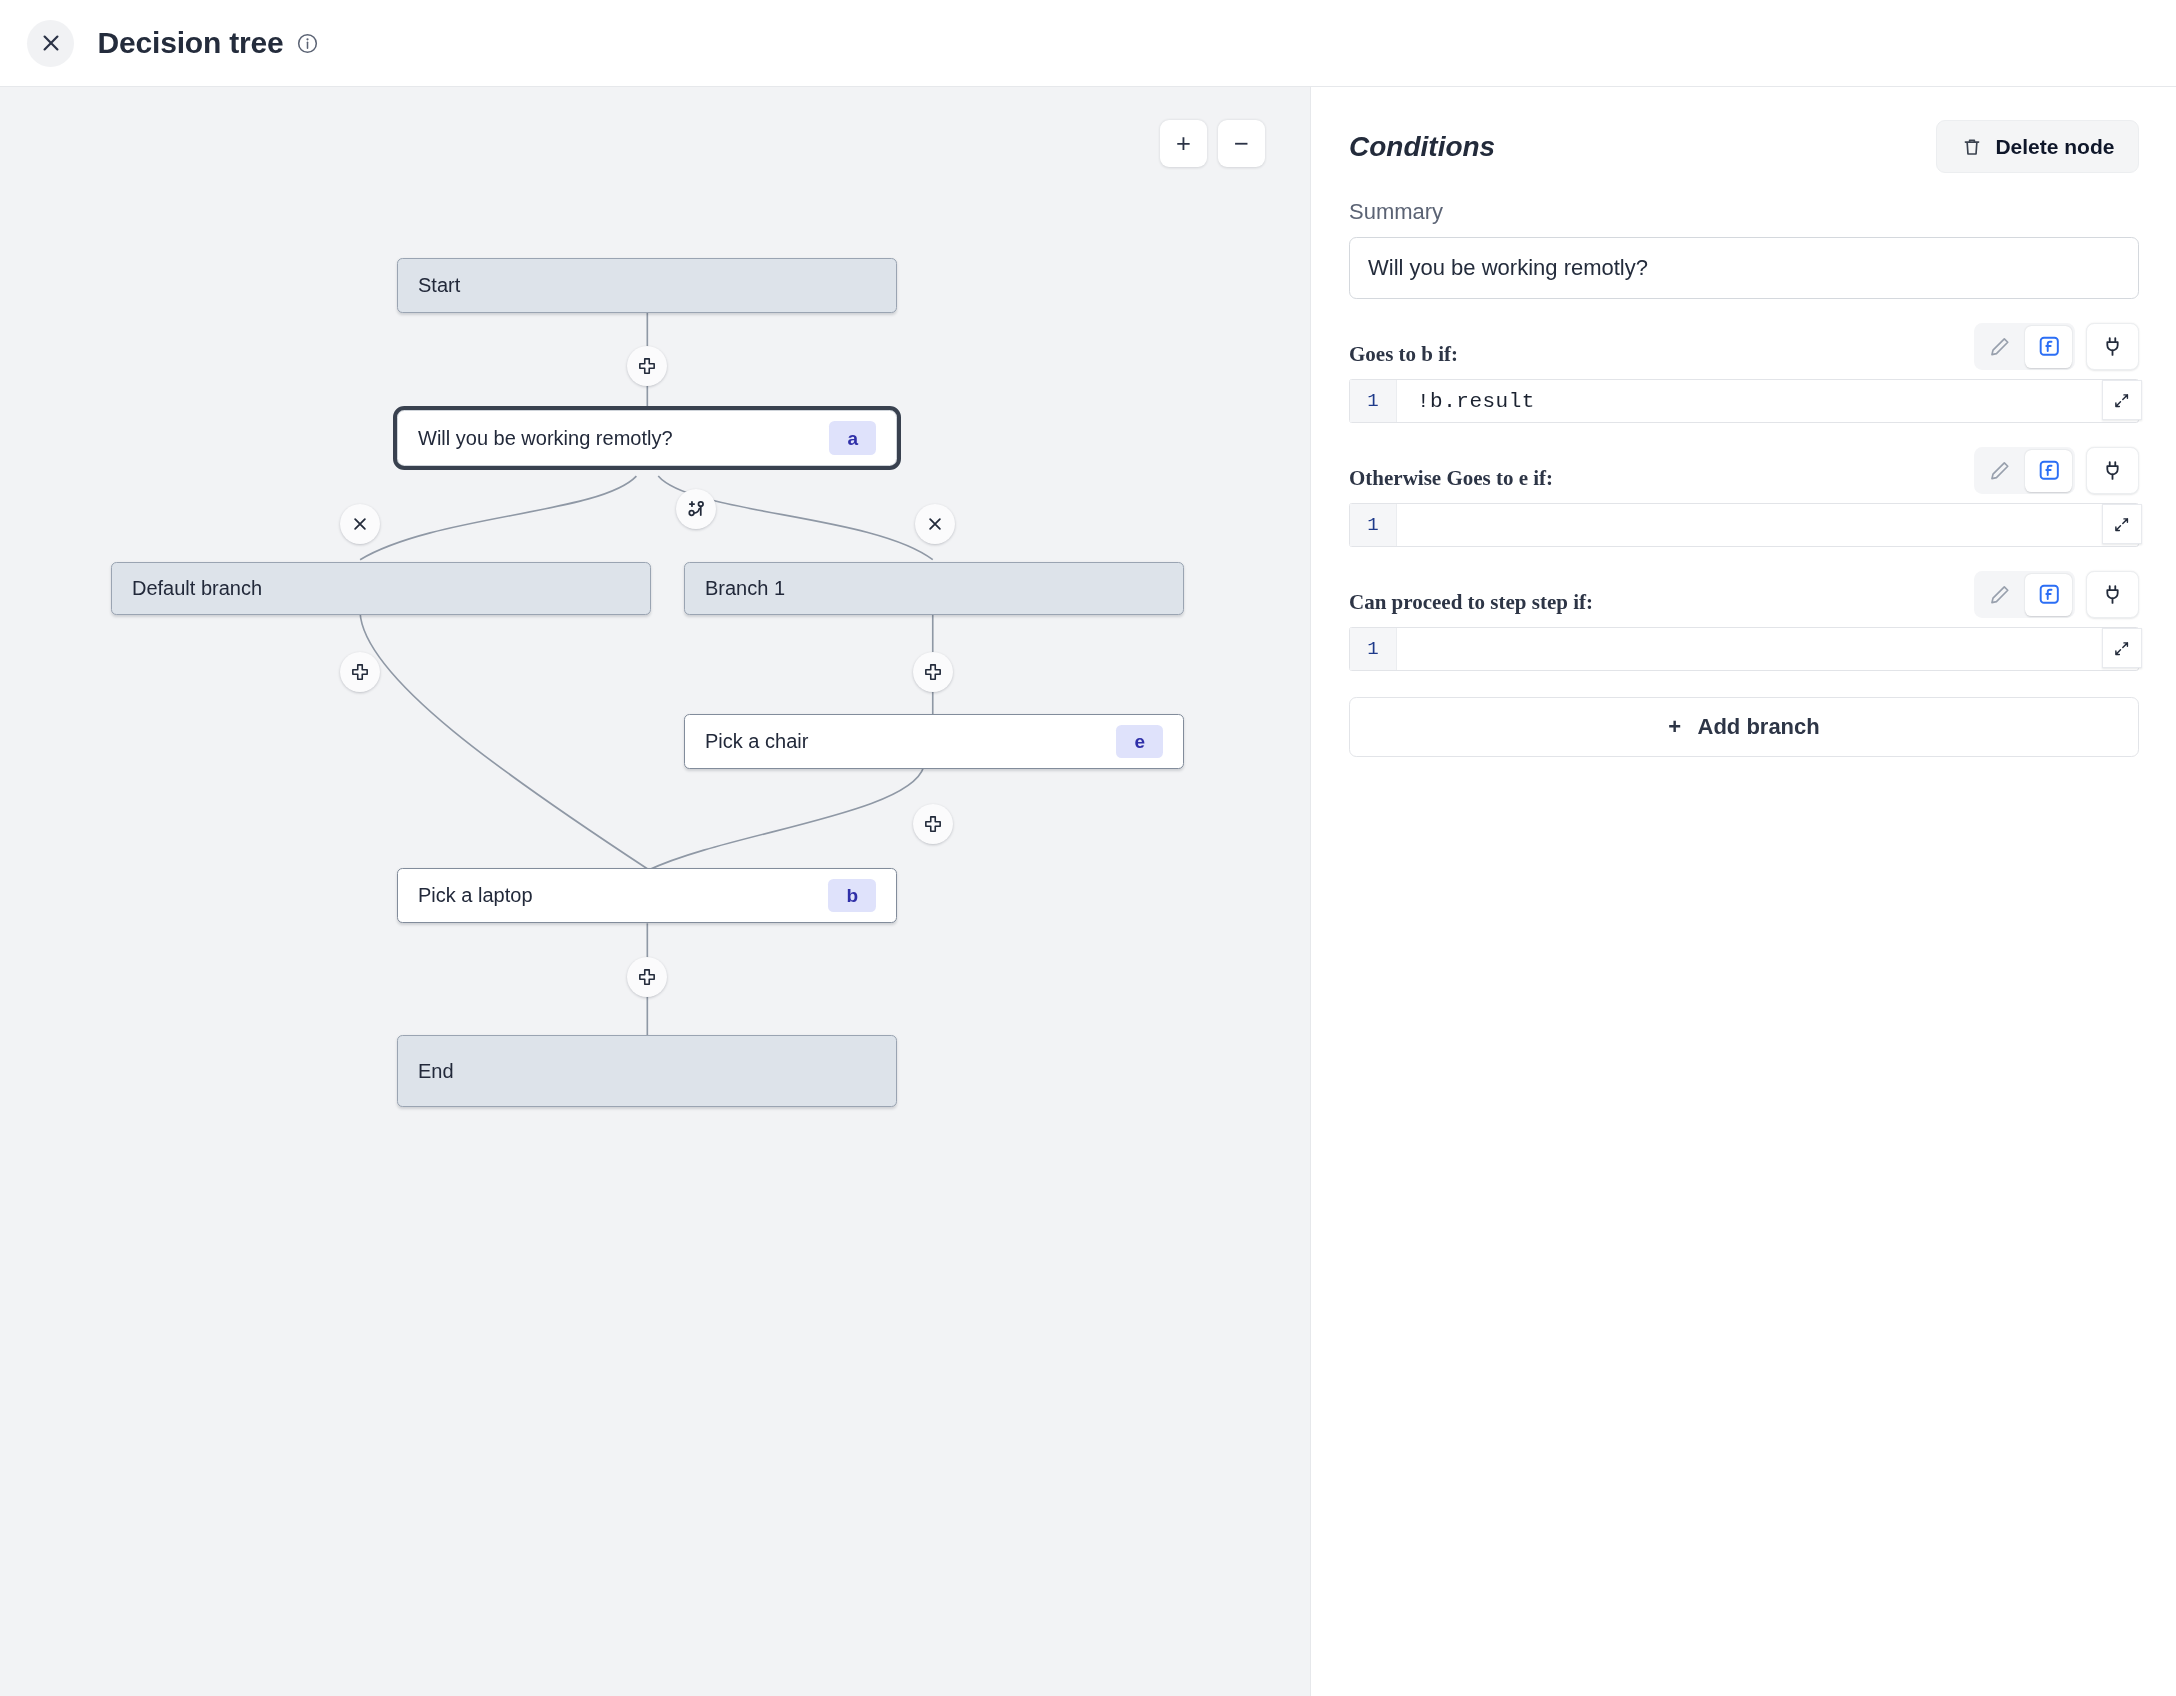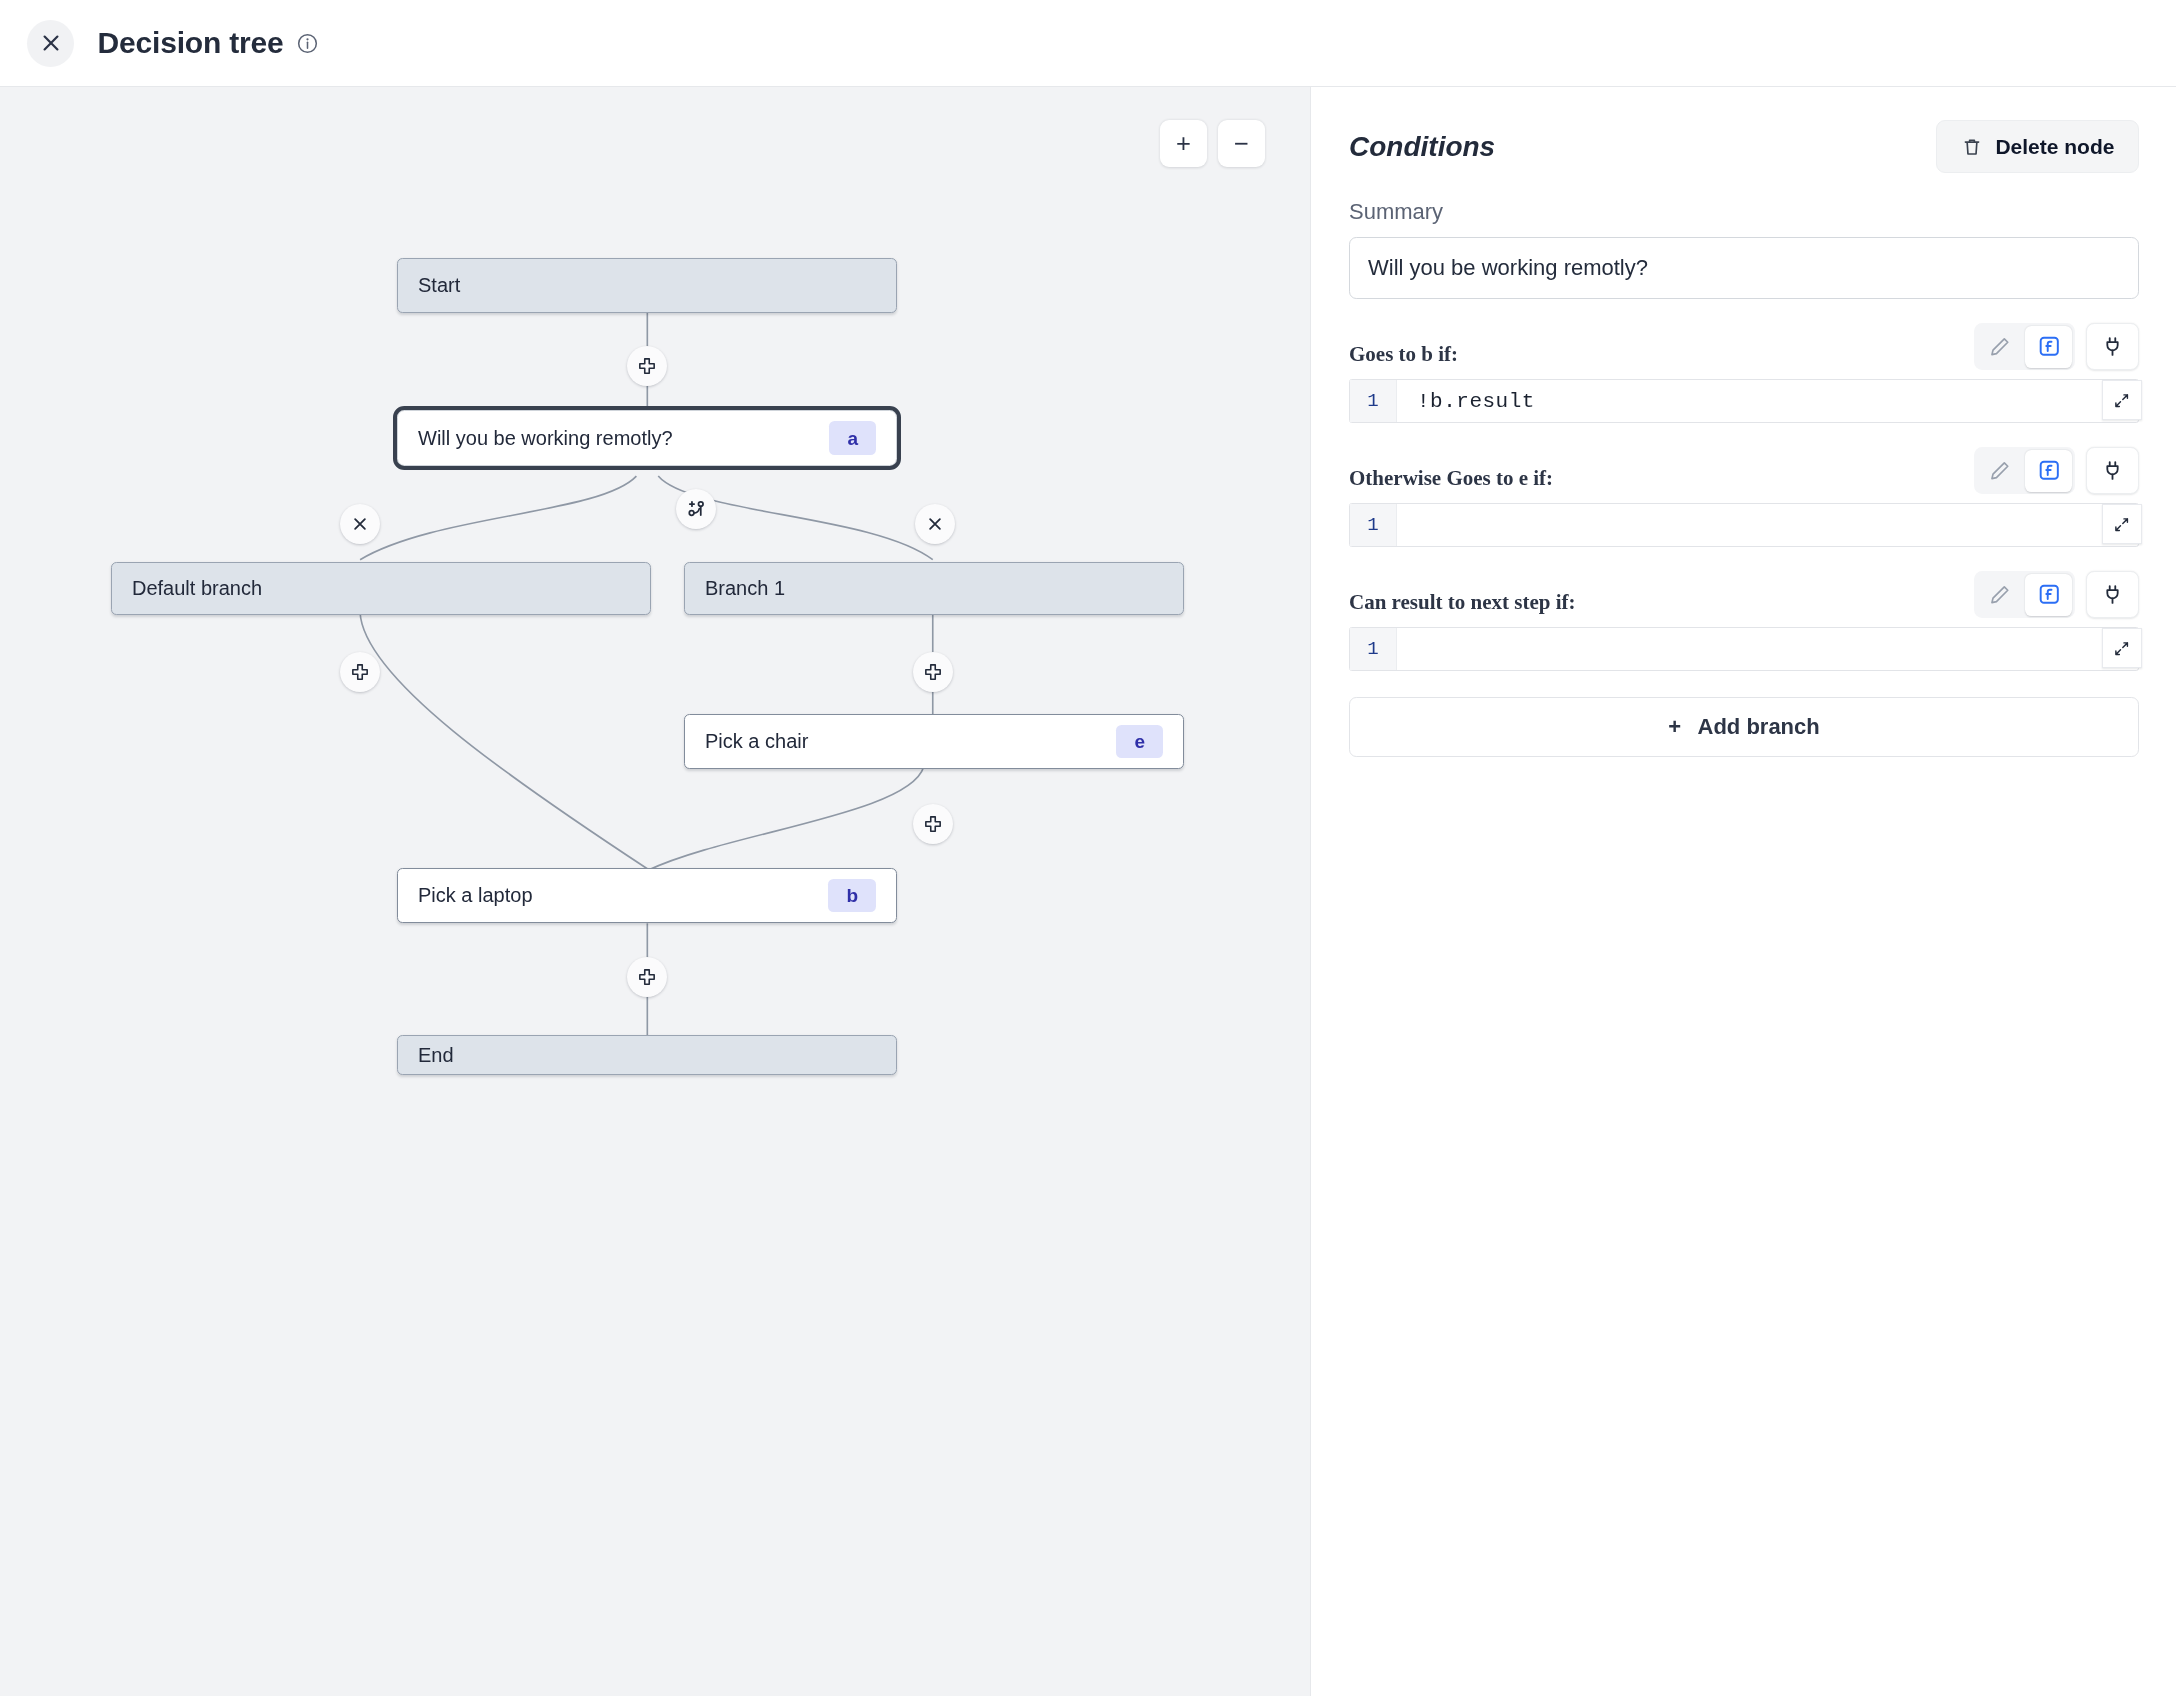--- a/index.html
+++ b/index.html
@@ -347,21 +347,21 @@
     <div class="node step" style="left:684px; top:627px; width:500px; height:55px;">
       <span class="lbl">Pick a chair</span>
       <span class="badge">e</span>
     </div>
 
     <div class="node step" style="left:397px; top:781px; width:500px; height:55px;">
       <span class="lbl">Pick a laptop</span>
       <span class="badge">b</span>
     </div>
 
-    <div class="node terminal" style="left:397px; top:948px; width:500px; height:40px;">
+    <div class="node terminal" style="left:397px; top:948px; width:500px; height:72px;">
       <span class="lbl">End</span>
     </div>
 
     <div class="handle" style="left:627px; top:259px;">
       <svg width="20" height="20" viewBox="0 0 24 24">
         <path d="M9.3 3.4 h5.4 v5.9 h5.9 v5.4 h-5.9 v5.9 h-5.4 v-5.9 h-5.9 v-5.4 h5.9 z" fill="none" stroke="#232b3b" stroke-width="1.9" stroke-linejoin="round"></path>
       </svg>
     </div>
 
     <div class="handle" style="left:676px; top:402px;">
@@ -504,21 +504,21 @@
             <path d="M20 4 L13.6 10.4 M20 4 H15.2 M20 4 V8.8" stroke="#232b3b" stroke-width="2" stroke-linecap="round" fill="none"></path>
             <path d="M4 20 L10.4 13.6 M4 20 H8.8 M4 20 V15.2" stroke="#232b3b" stroke-width="2" stroke-linecap="round" fill="none"></path>
           </svg>
         </div>
       </div>
     </div>
 
     
     <div class="cond-block">
       <div class="cond-row">
-        <div class="cond-label">Can result to next step if:</div>
+        <div class="cond-label">Can proceed to step step if:</div>
         <div class="tool-group">
           <div class="seg">
             <div class="seg-btn">
               <svg width="23.6" height="23.6" viewBox="0 0 24 24">
                 <path d="M16.6 3.9 l3.5 3.5 L8.6 18.9 l-4.6 1.1 1.1 -4.6 z" fill="none" stroke="#98a0ad" stroke-width="1.7" stroke-linejoin="round"></path>
               </svg>
             </div>
             <div class="seg-btn active">
               <svg width="24.5" height="24.5" viewBox="0 0 24 24">
                 <rect x="3.6" y="3.6" width="16.8" height="16.8" rx="3.2" fill="none" stroke="#2b6ef5" stroke-width="1.9"></rect>

